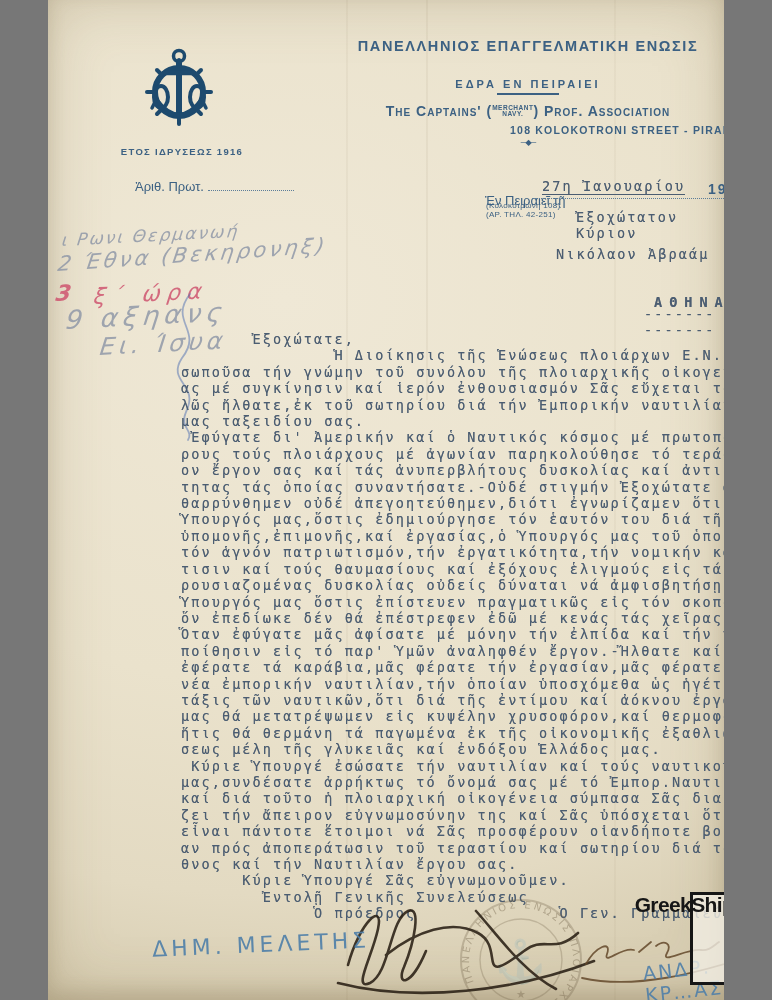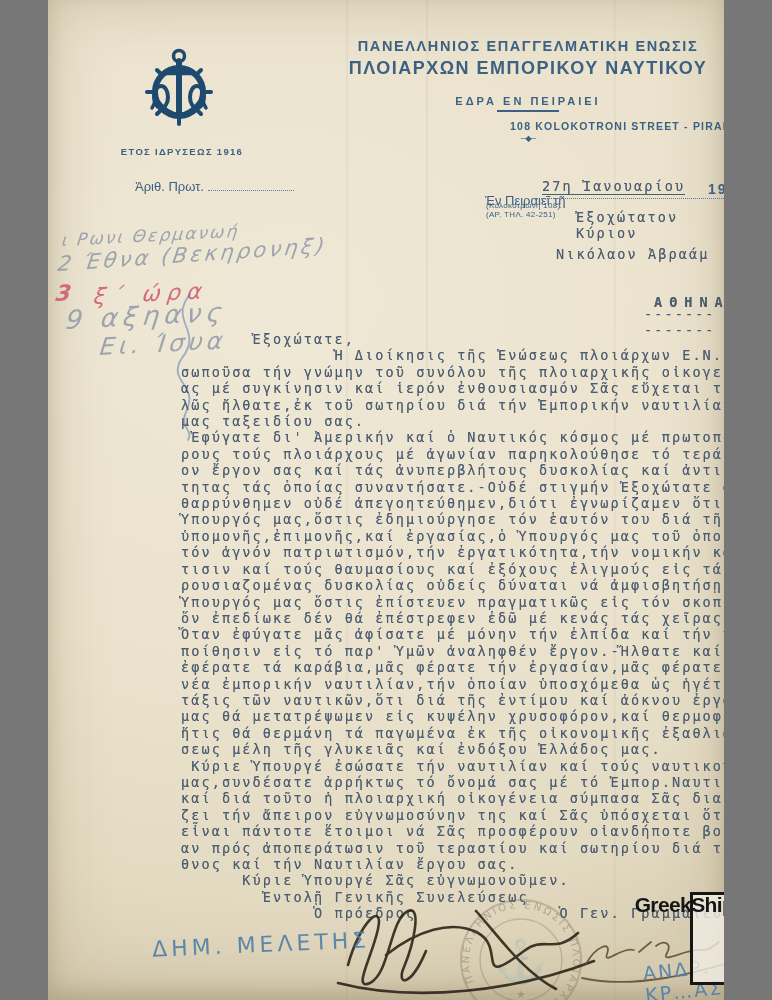--- a/index.html
+++ b/index.html
@@ -14,21 +14,21 @@
       #e8e0ca;
     box-shadow:inset 0 0 60px rgba(120,100,60,.25), inset 0 -8px 18px rgba(90,70,40,.18);
     color:#4b5d72;
   }
   .abs{position:absolute;}
   
   .print{color:#3c6183;}
   .head{left:260px;top:38px;width:440px;text-align:center;}
   .h1{font-size:14.5px;font-weight:bold;letter-spacing:1.6px;}
   .h2{font-size:18px;font-weight:bold;letter-spacing:1.5px;margin-top:4px;}
-  .h3{font-size:11px;font-weight:bold;letter-spacing:3px;margin-top:16px;}
+  .h3{font-size:11px;font-weight:bold;letter-spacing:3px;margin-top:24px;}
   .hrule{width:62px;height:2px;background:#3c6183;margin:3px auto 8px auto;}
   .hen{font-size:14px;font-weight:bold;font-variant-caps:small-caps;letter-spacing:1px;margin-top:4px;}
   .stack{display:inline-flex;flex-direction:column;vertical-align:middle;line-height:1;font-size:6.5px;letter-spacing:.5px;transform:translateY(-1px);}
   .haddr{font-size:10.5px;font-weight:bold;letter-spacing:1.2px;margin-top:5px;text-align:right;}
   .orn{font-size:8px;letter-spacing:-1px;margin-top:2px;color:#3c6183;}
   .founded{left:64px;top:146px;width:140px;text-align:center;font-size:9.5px;font-weight:bold;letter-spacing:1.3px;}
   .refline{left:87px;top:179px;font-size:13px;}
   .dotfill{display:inline-block;width:86px;border-bottom:1.5px dotted #5c7d99;height:11px;}
   
   .typed{
@@ -76,23 +76,26 @@
       <line x1="30" y1="31" x2="60" y2="31" stroke-width="4.5"></line>
       <path d="M22,58 Q45,88 68,58" stroke-width="5"></path>
       <path d="M22,58 l-4,8 M68,58 l4,8" stroke-width="3.5"></path>
       <ellipse cx="27" cy="55" rx="7" ry="11" stroke-width="4"></ellipse>
       <ellipse cx="63" cy="55" rx="7" ry="11" stroke-width="4"></ellipse>
     </g>
   </svg>
 
   <div class="abs head print">
     <div class="h1">ΠΑΝΕΛΛΗΝΙΟΣ ΕΠΑΓΓΕΛΜΑΤΙΚΗ ΕΝΩΣΙΣ</div>
-    <div class="h2">ΠΛΟΙΑΡΧΩΝ ΕΜΠΟΡΙΚΟΥ ΝΑΥΤΙΚΟΥ</div>
     <div class="h3">ΕΔΡΑ ΕΝ ΠΕΙΡΑΙΕΙ</div>
     <div class="hrule"></div>
+    <div class="hen"><span>The Captains' (</span><span class="stack">
+          <span>MERCHANT</span>
+          <span>NAVY.</span>
+        </span><span>) Prof. Association</span></div>
     <div class="haddr">108 KOLOKOTRONI STREET - PIRAEUS</div>
     <div class="orn">─◆─</div>
   </div>
 
   <div class="abs founded print">ΕΤΟΣ ΙΔΡΥΣΕΩΣ 1916</div>
 
   <div class="abs refline print">
     <span>Ἀριθ. Πρωτ.</span>
     <span class="dotfill"></span>
   </div>

